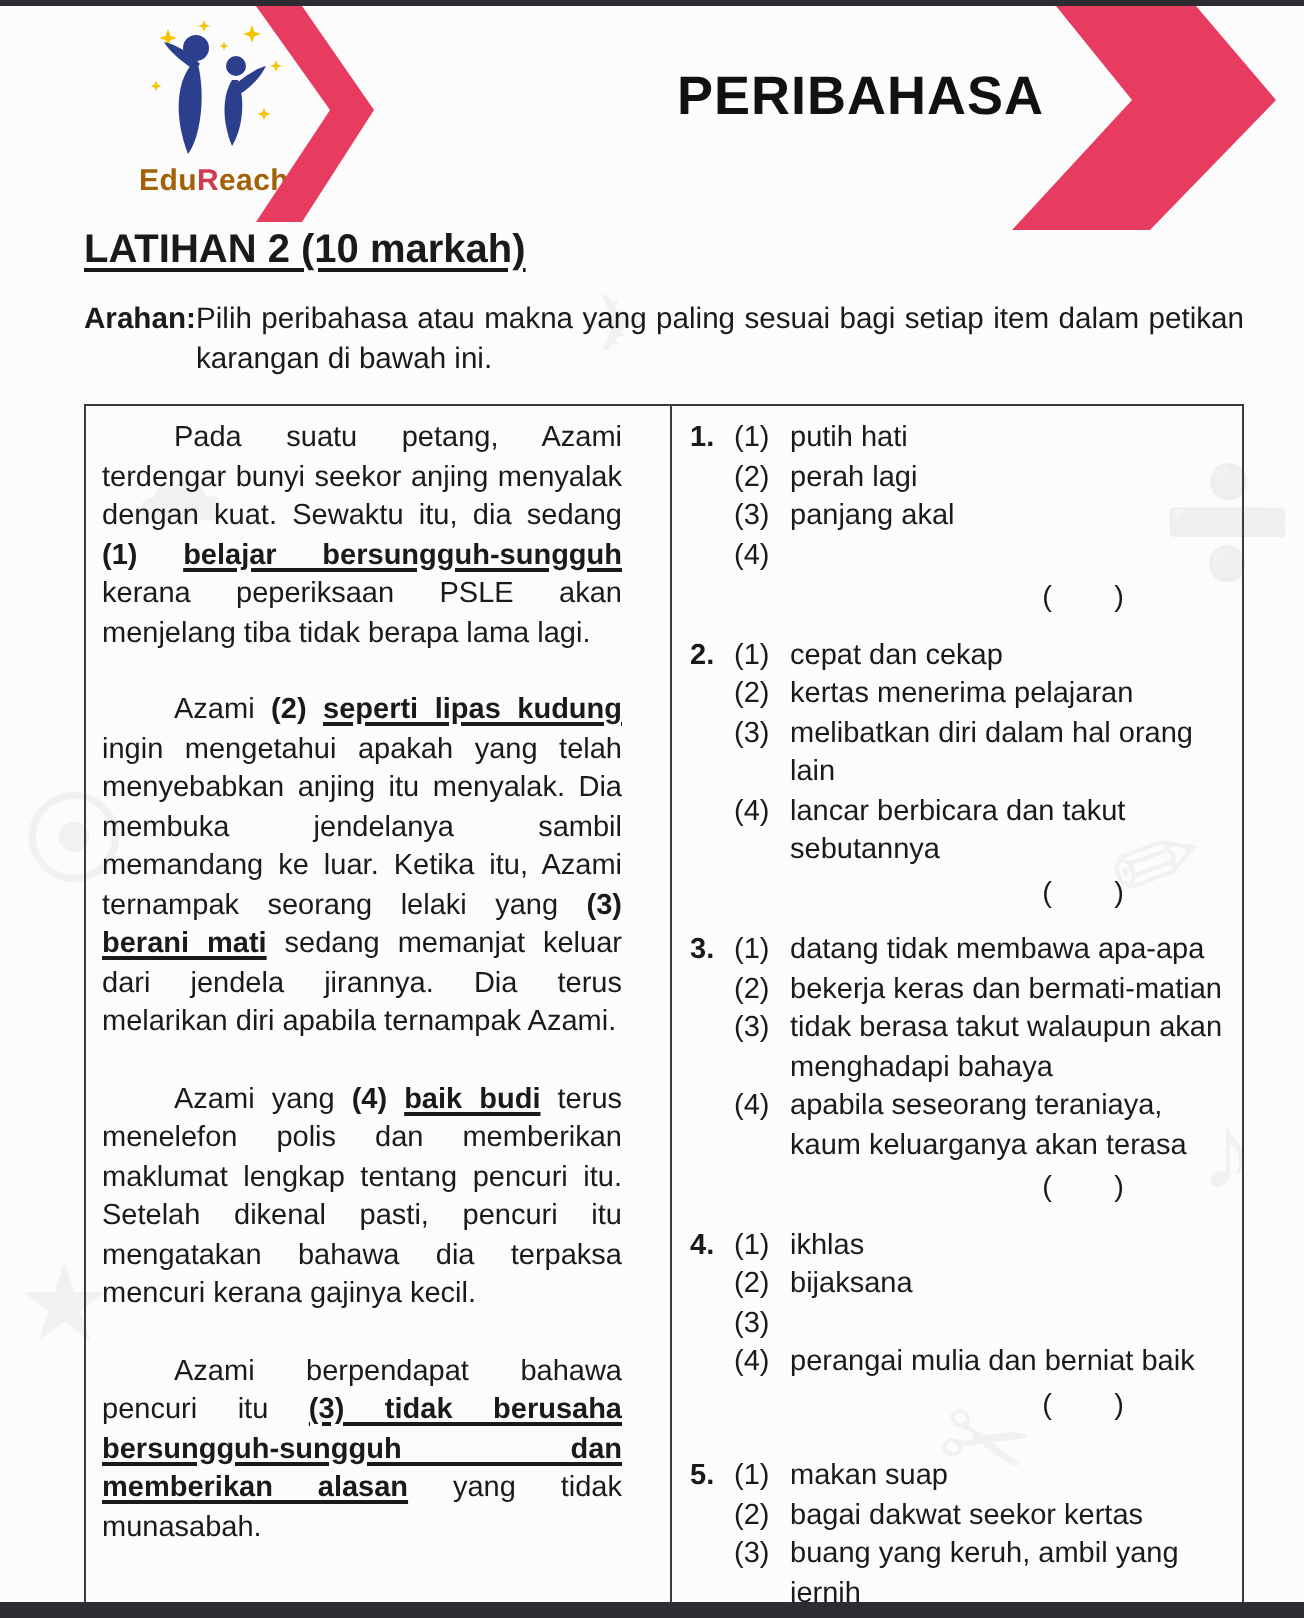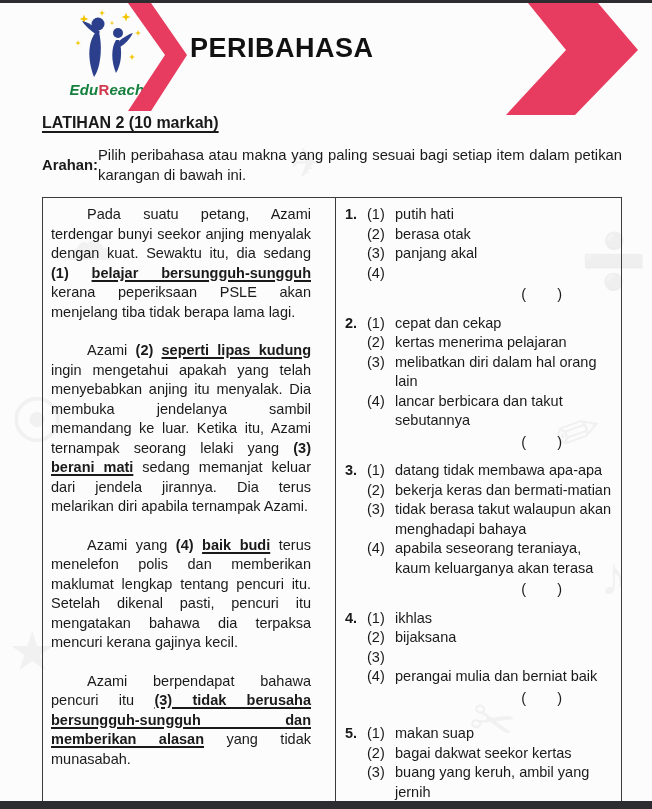--- a/index.html
+++ b/index.html
@@ -13,36 +13,36 @@
   .strip.top{top:0;height:3px;}
   .strip.bottom{bottom:0;height:8px;}
 
   
   .doodle{position:absolute;z-index:0;color:rgba(110,110,110,0.08);font-size:54px;user-select:none;}
 
   
   .header{position:absolute;top:3px;left:0;right:0;height:105px;z-index:2;}
   .logo{position:absolute;left:48px;top:6px;width:118px;text-align:center;}
   .logo-text{font-size:15px;font-weight:bold;letter-spacing:.2px;margin-top:-2px;}
-  .lg-blue{color:#15803d;font-style:italic;} .lg-red{color:#d13a4e;}
+  .lg-blue{color:#a16207;} .lg-red{color:#d13a4e;}
   .chev{position:absolute;top:0;}
   .chev.small{left:120px;}
   .chev.big{right:8px;}
   .page-title{
-    position:absolute;left:190px;right:130px;top:30px;text-align:left;
+    position:absolute;left:190px;right:130px;top:30px;text-align:right;
     font-size:27px;font-weight:bold;letter-spacing:.5px;color:#111;
   }
 
   
   .content{position:absolute;top:108px;left:42px;width:580px;z-index:1;}
   .exercise-heading{
-    font-size:16px;font-weight:bold;margin-top:6px;
+    font-size:20px;font-weight:bold;margin-top:6px;
     text-decoration:underline;text-decoration-thickness:1.8px;text-underline-offset:3px;
   }
-  .instruction-row{display:flex;margin-top:13px;font-size:14.8px;line-height:20px;align-items:center;}
+  .instruction-row{display:flex;margin-top:13px;font-size:14.8px;line-height:20px;}
   .instruction-label{font-weight:bold;width:56px;flex:none;}
   .instruction-text{flex:1;text-align:justify;}
 
   .worksheet{
     margin-top:12px;width:580px;height:605px;box-sizing:border-box;
     border:1.6px solid #3c3c3c;display:flex;background:transparent;
   }
   .col-passage{width:293px;flex:none;box-sizing:border-box;border-right:1.6px solid #3c3c3c;padding:7px 24px 0 8px;}
   .col-questions{flex:1;box-sizing:border-box;padding:7px 6px 0 9px;}
 
@@ -133,21 +133,21 @@
 
       <div class="question">
         <div class="qnum">1.</div>
         <div class="opts">
           <div class="opt">
               <span class="optnum">(1)</span>
               <span class="opttext">putih hati</span>
             </div>
           <div class="opt">
               <span class="optnum">(2)</span>
-              <span class="opttext">berasa otak</span>
+              <span class="opttext">perah lagi</span>
             </div>
           <div class="opt">
               <span class="optnum">(3)</span>
               <span class="opttext">panjang akal</span>
             </div>
           <div class="opt">
               <span class="optnum">(4)</span>
             </div>
           <div class="answer">(&nbsp;&nbsp;&nbsp;&nbsp;&nbsp;&nbsp;)</div>
         </div>

